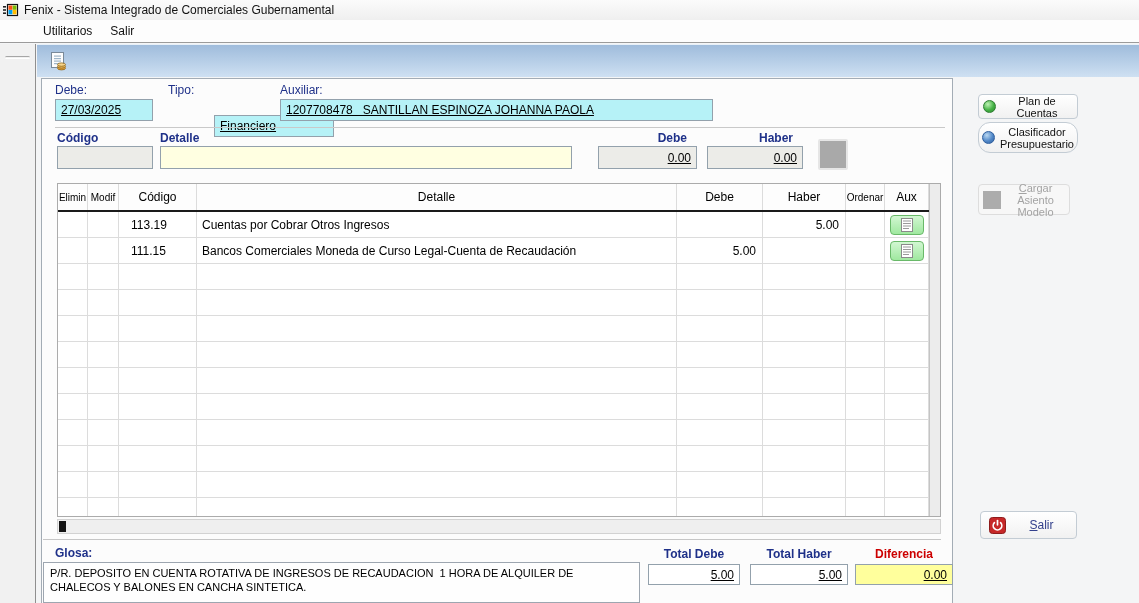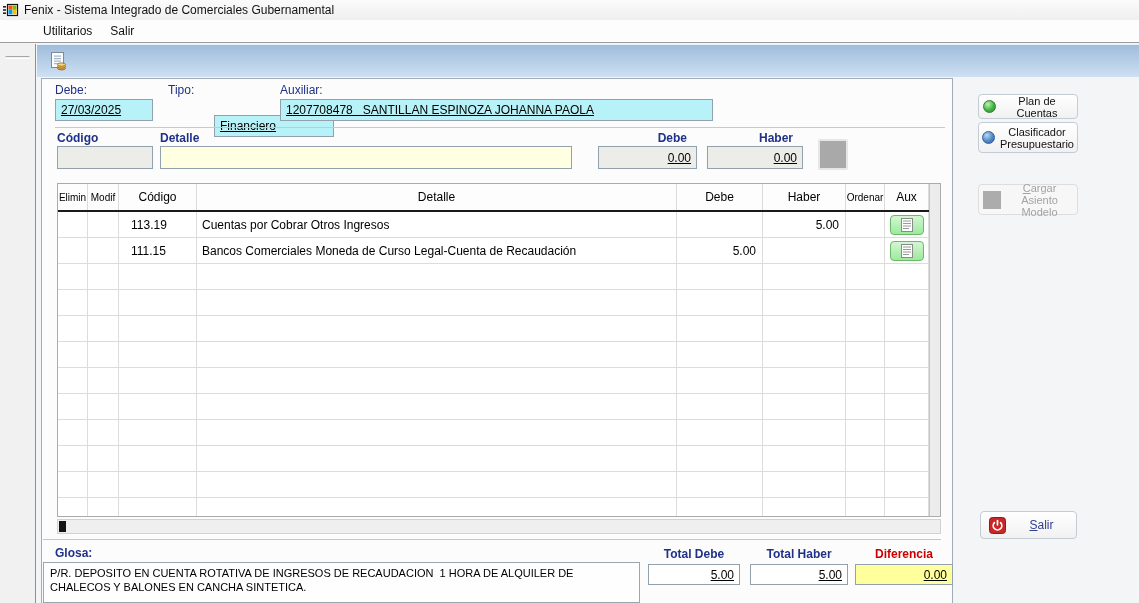--- a/index.html
+++ b/index.html
@@ -332,27 +332,27 @@
 
   <div class="field num tot-field-y" style="left:648px; width:92px;">5.00</div>
   <div class="field num tot-field-y" style="left:750px; width:98px;">5.00</div>
   <div class="field num dif tot-field-y" style="left:855px; width:98px;">0.00</div>
 
   <button class="side-btn" style="left:978px; top:94px; width:100px; height:25px;">
     <span class="sphere green"></span>
     <span>Plan de Cuentas</span>
   </button>
 
-  <button class="side-btn" style="left:978px; top:122px; width:100px; height:31px;">
+  <button class="side-btn" style="left:978px; top:122px; width:100px; height:31px;border-radius:12px;">
     <span class="sphere blue"></span>
     <span class="two-line">Clasificador
 Presupuestario</span>
   </button>
 
-  <button class="side-btn disabled" style="left:978px; top:184px; width:100px; height:31px;">
+  <button class="side-btn disabled" style="left:978px; top:184px; width:92px; height:31px;">
     <span class="gray-chip"></span>
     <span class="btn-text">
       <span><span class="ul">C</span><span>argar Asiento</span></span><br>
       <span>Modelo</span>
     </span>
   </button>
 
   <button class="side-btn" style="left:980px; top:511px; width:97px; height:28px; justify-content:flex-start; padding-left:8px;">
     <svg width="17" height="17" viewBox="0 0 17 17">
       <rect x="0.5" y="0.5" width="16" height="16" rx="3" fill="#C62828" stroke="#8E1B1B"></rect>

